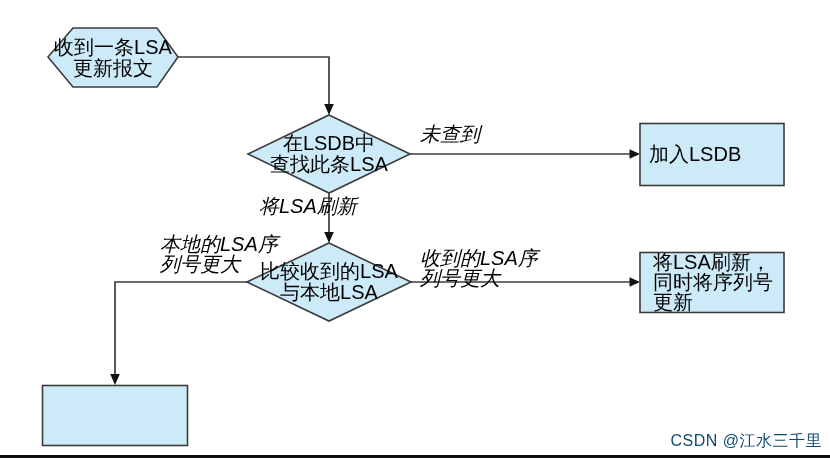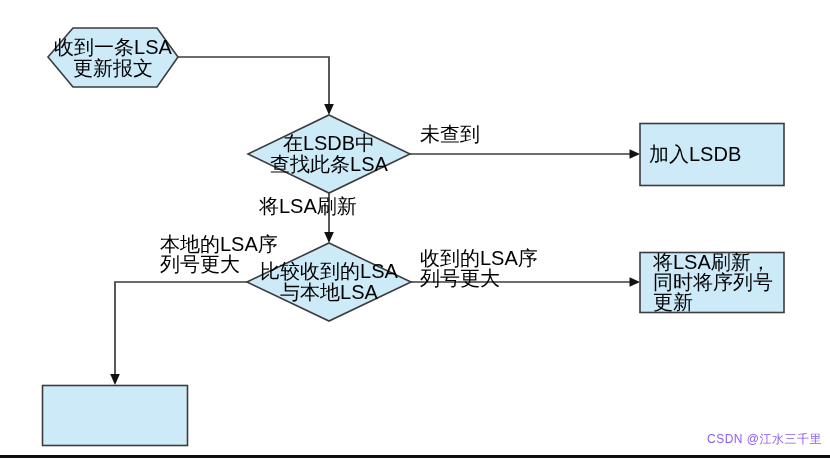--- a/index.html
+++ b/index.html
@@ -25,26 +25,26 @@
     text-align:center;
   }
   .rect-lbl{
     display:flex;
     flex-direction:column;
     justify-content:center;
     text-align:left;
     box-sizing:border-box;
     line-height:20px;
   }
-  .edge-lbl{line-height:20px;}
+  .edge-lbl{line-height:20px;font-style:italic;}
   #watermark{
     position:absolute;
     right:8px;top:431px;
-    font-size:12px;
-    color:#8b5cf6;
+    font-size:16px;
+    color:#0c4a6e;
     letter-spacing:0.5px;
   }
   #bottom-rule{
     position:absolute;
     left:0;top:455px;
     width:830px;height:3px;
     background:#0d0d0d;
   }
 </style>
 </head>

